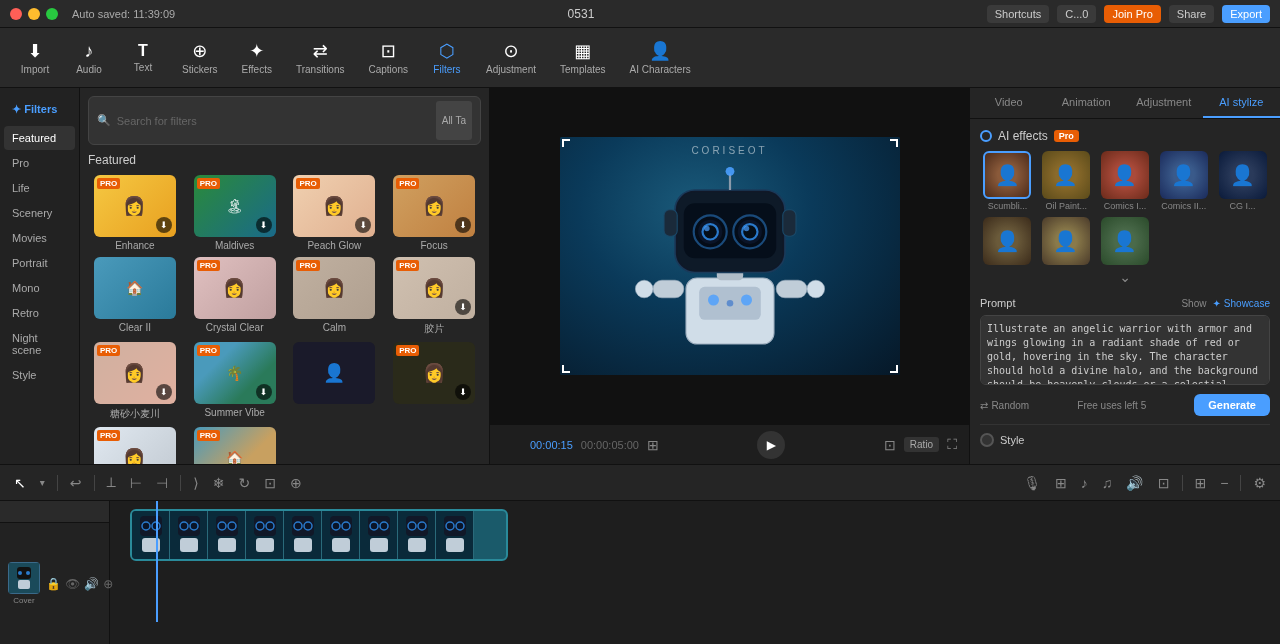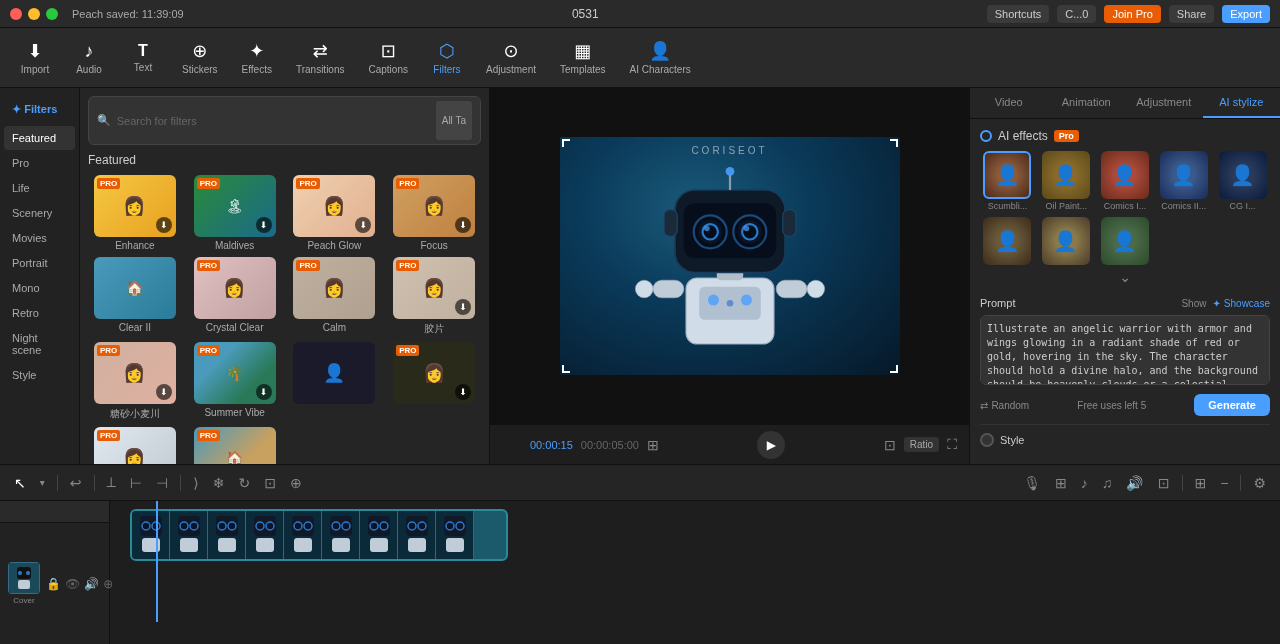--- a/index.html
+++ b/index.html
@@ -130,21 +130,21 @@
     .tl-cover-area { display: flex; flex-direction: column; align-items: center; justify-content: center; gap: 2px; }
   </style>
 </head>
 <body>
 
 <div class="titlebar">
   <div class="titlebar-left">
     <div class="traffic-light tl-red"></div>
     <div class="traffic-light tl-yellow"></div>
     <div class="traffic-light tl-green"></div>
-    <span class="titlebar-title">Peach saved: 11:39:09</span>
+    <span class="titlebar-title">Auto saved: 11:39:09</span>
   </div>
   <div class="titlebar-center">0531</div>
   <div class="titlebar-right">
     <button class="titlebar-btn">Shortcuts</button>
     <button class="titlebar-btn">C...0</button>
     <button class="titlebar-btn join-pro">Join Pro</button>
     <button class="titlebar-btn">Share</button>
     <button class="titlebar-btn export-btn">Export</button>
   </div>
 </div>

